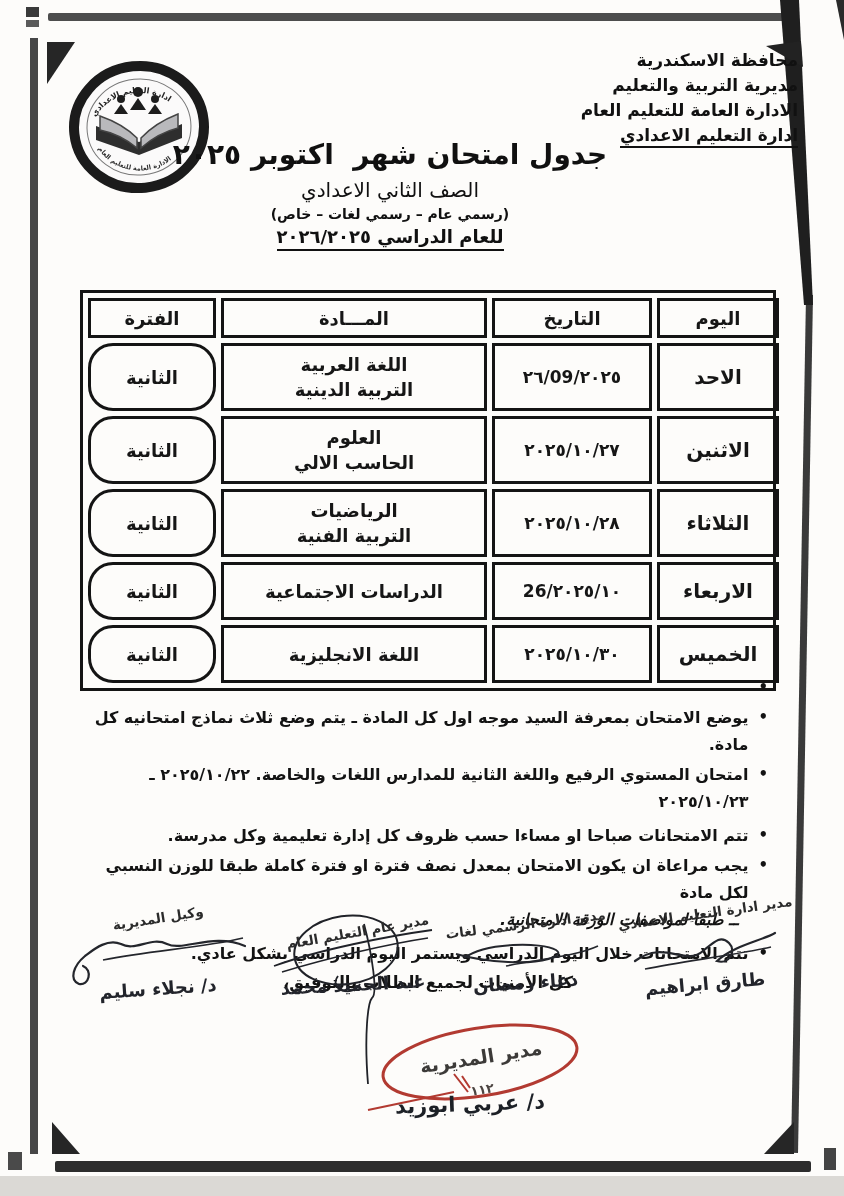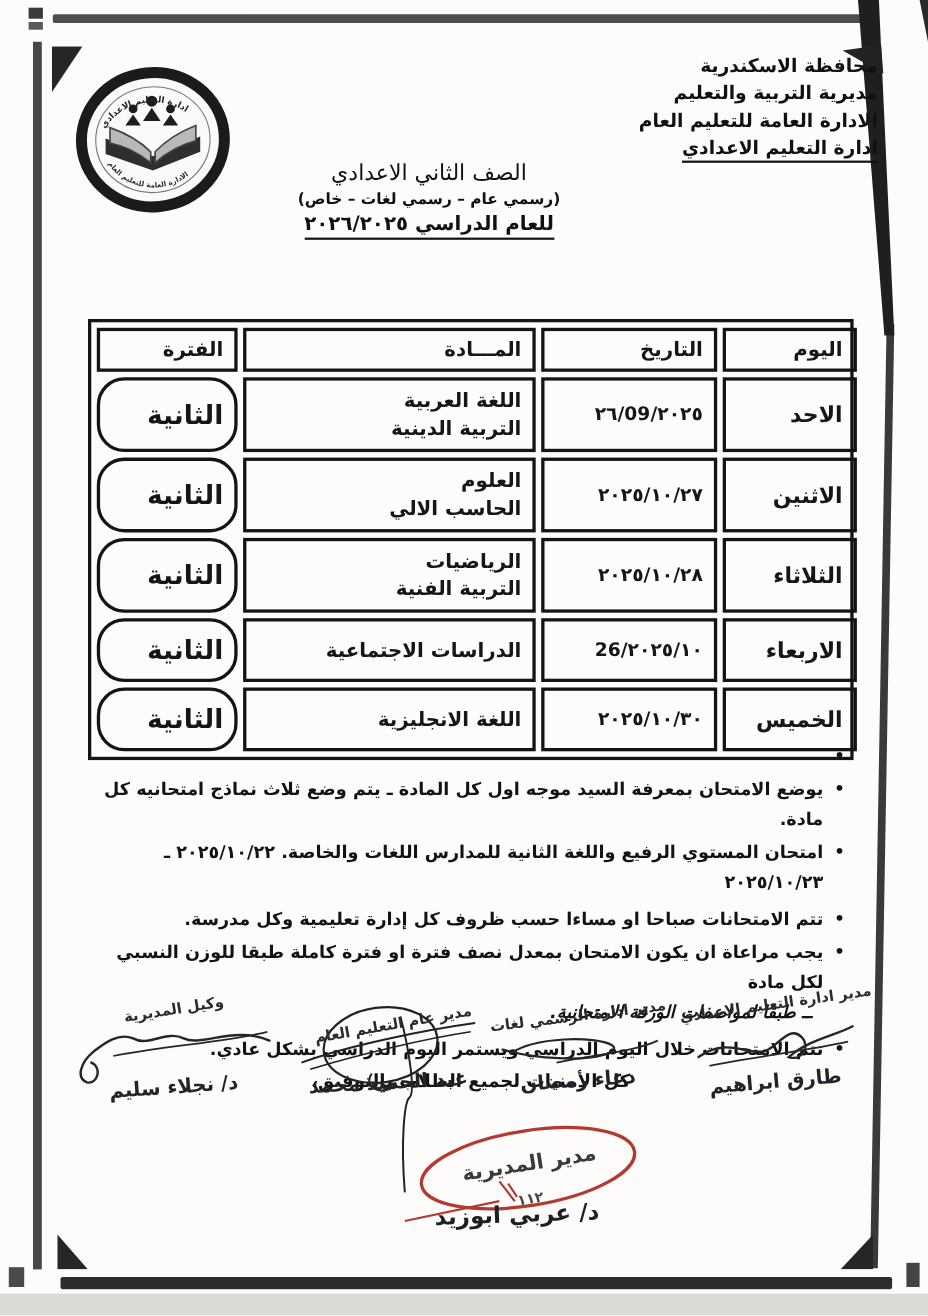--- a/index.html
+++ b/index.html
@@ -38,27 +38,27 @@
   .titleblock{position:absolute;left:140px;top:138px;width:500px;text-align:center;direction:rtl;color:#101010;}
   .t1{font-size:28px;font-weight:bold;letter-spacing:0.5px;}
   .t2{font-size:20px;font-weight:normal;margin-top:7px;text-align:center;}
   .t3{font-size:14px;font-weight:bold;margin-top:4px;}
   .t4{font-size:18px;font-weight:bold;margin-top:4px;}
   .t4 span{border-bottom:2.5px solid #111;padding-bottom:2px;}
 
   
   .tablewrap{position:absolute;left:80px;top:290px;width:690px;border:3px solid #141414;background:#fdfcfa;}
   table.exam{width:100%;border-collapse:separate;border-spacing:5px 5px;direction:rtl;table-layout:fixed;}
-  table.exam td,table.exam th{border:3px solid #141414;text-align:right;vertical-align:middle;padding:2px 10px;}
+  table.exam td,table.exam th{border:3px solid #141414;text-align:center;vertical-align:middle;padding:2px 10px;}
   table.exam th{font-size:18px;font-weight:bold;height:30px;}
   table.exam td{font-weight:bold;}
   td.day{font-size:20px;}
   td.date{font-size:17px;letter-spacing:3px;white-space:nowrap;}
   td.subj{font-size:18px;line-height:25px;height:58px;}
-  td.period{font-size:24px;border-radius:25px;}
+  td.period{font-size:18px;border-radius:25px;}
   tr.short td.subj{height:48px;}
   .subj2:empty{display:none;}
   col.c-day{width:122px;}col.c-date{width:160px;}col.c-subj{width:266px;}col.c-period{width:128px;}
 
   
   .notes{position:absolute;right:76px;top:674px;width:690px;direction:rtl;color:#131313;}
   .note{display:flex;gap:10px;font-size:16px;font-weight:bold;line-height:27px;margin-bottom:3px;}
   .note .bullet{font-size:15px;line-height:27px;}
   .note.sp{margin-top:7px;}
   .cont{display:block;margin-right:10px;font-style:italic;}
@@ -140,20 +140,21 @@
       <text font-size="8" font-weight="bold" fill="#222">
         <textPath href="#arcTop" startOffset="12%">ادارة التعليم الاعدادي</textPath>
       </text>
       <text font-size="6.5" font-weight="bold" fill="#333">
         <textPath href="#arcBot" startOffset="8%">الادارة العامة للتعليم العام</textPath>
       </text>
     </svg>
   </div>
 
   <div class="titleblock">
+    <div class="t1">جدول امتحان شهر&nbsp; اكتوبر ٢٠٢٥</div>
     <div class="t2">الصف الثاني الاعدادي</div>
     <div class="t3">(رسمي عام – رسمي لغات – خاص)</div>
     <div class="t4"><span>للعام الدراسي ٢٠٢٦/٢٠٢٥</span></div>
   </div>
 
   <div class="tablewrap">
     <table class="exam">
       <colgroup>
           <col class="c-day">
           <col class="c-date">

